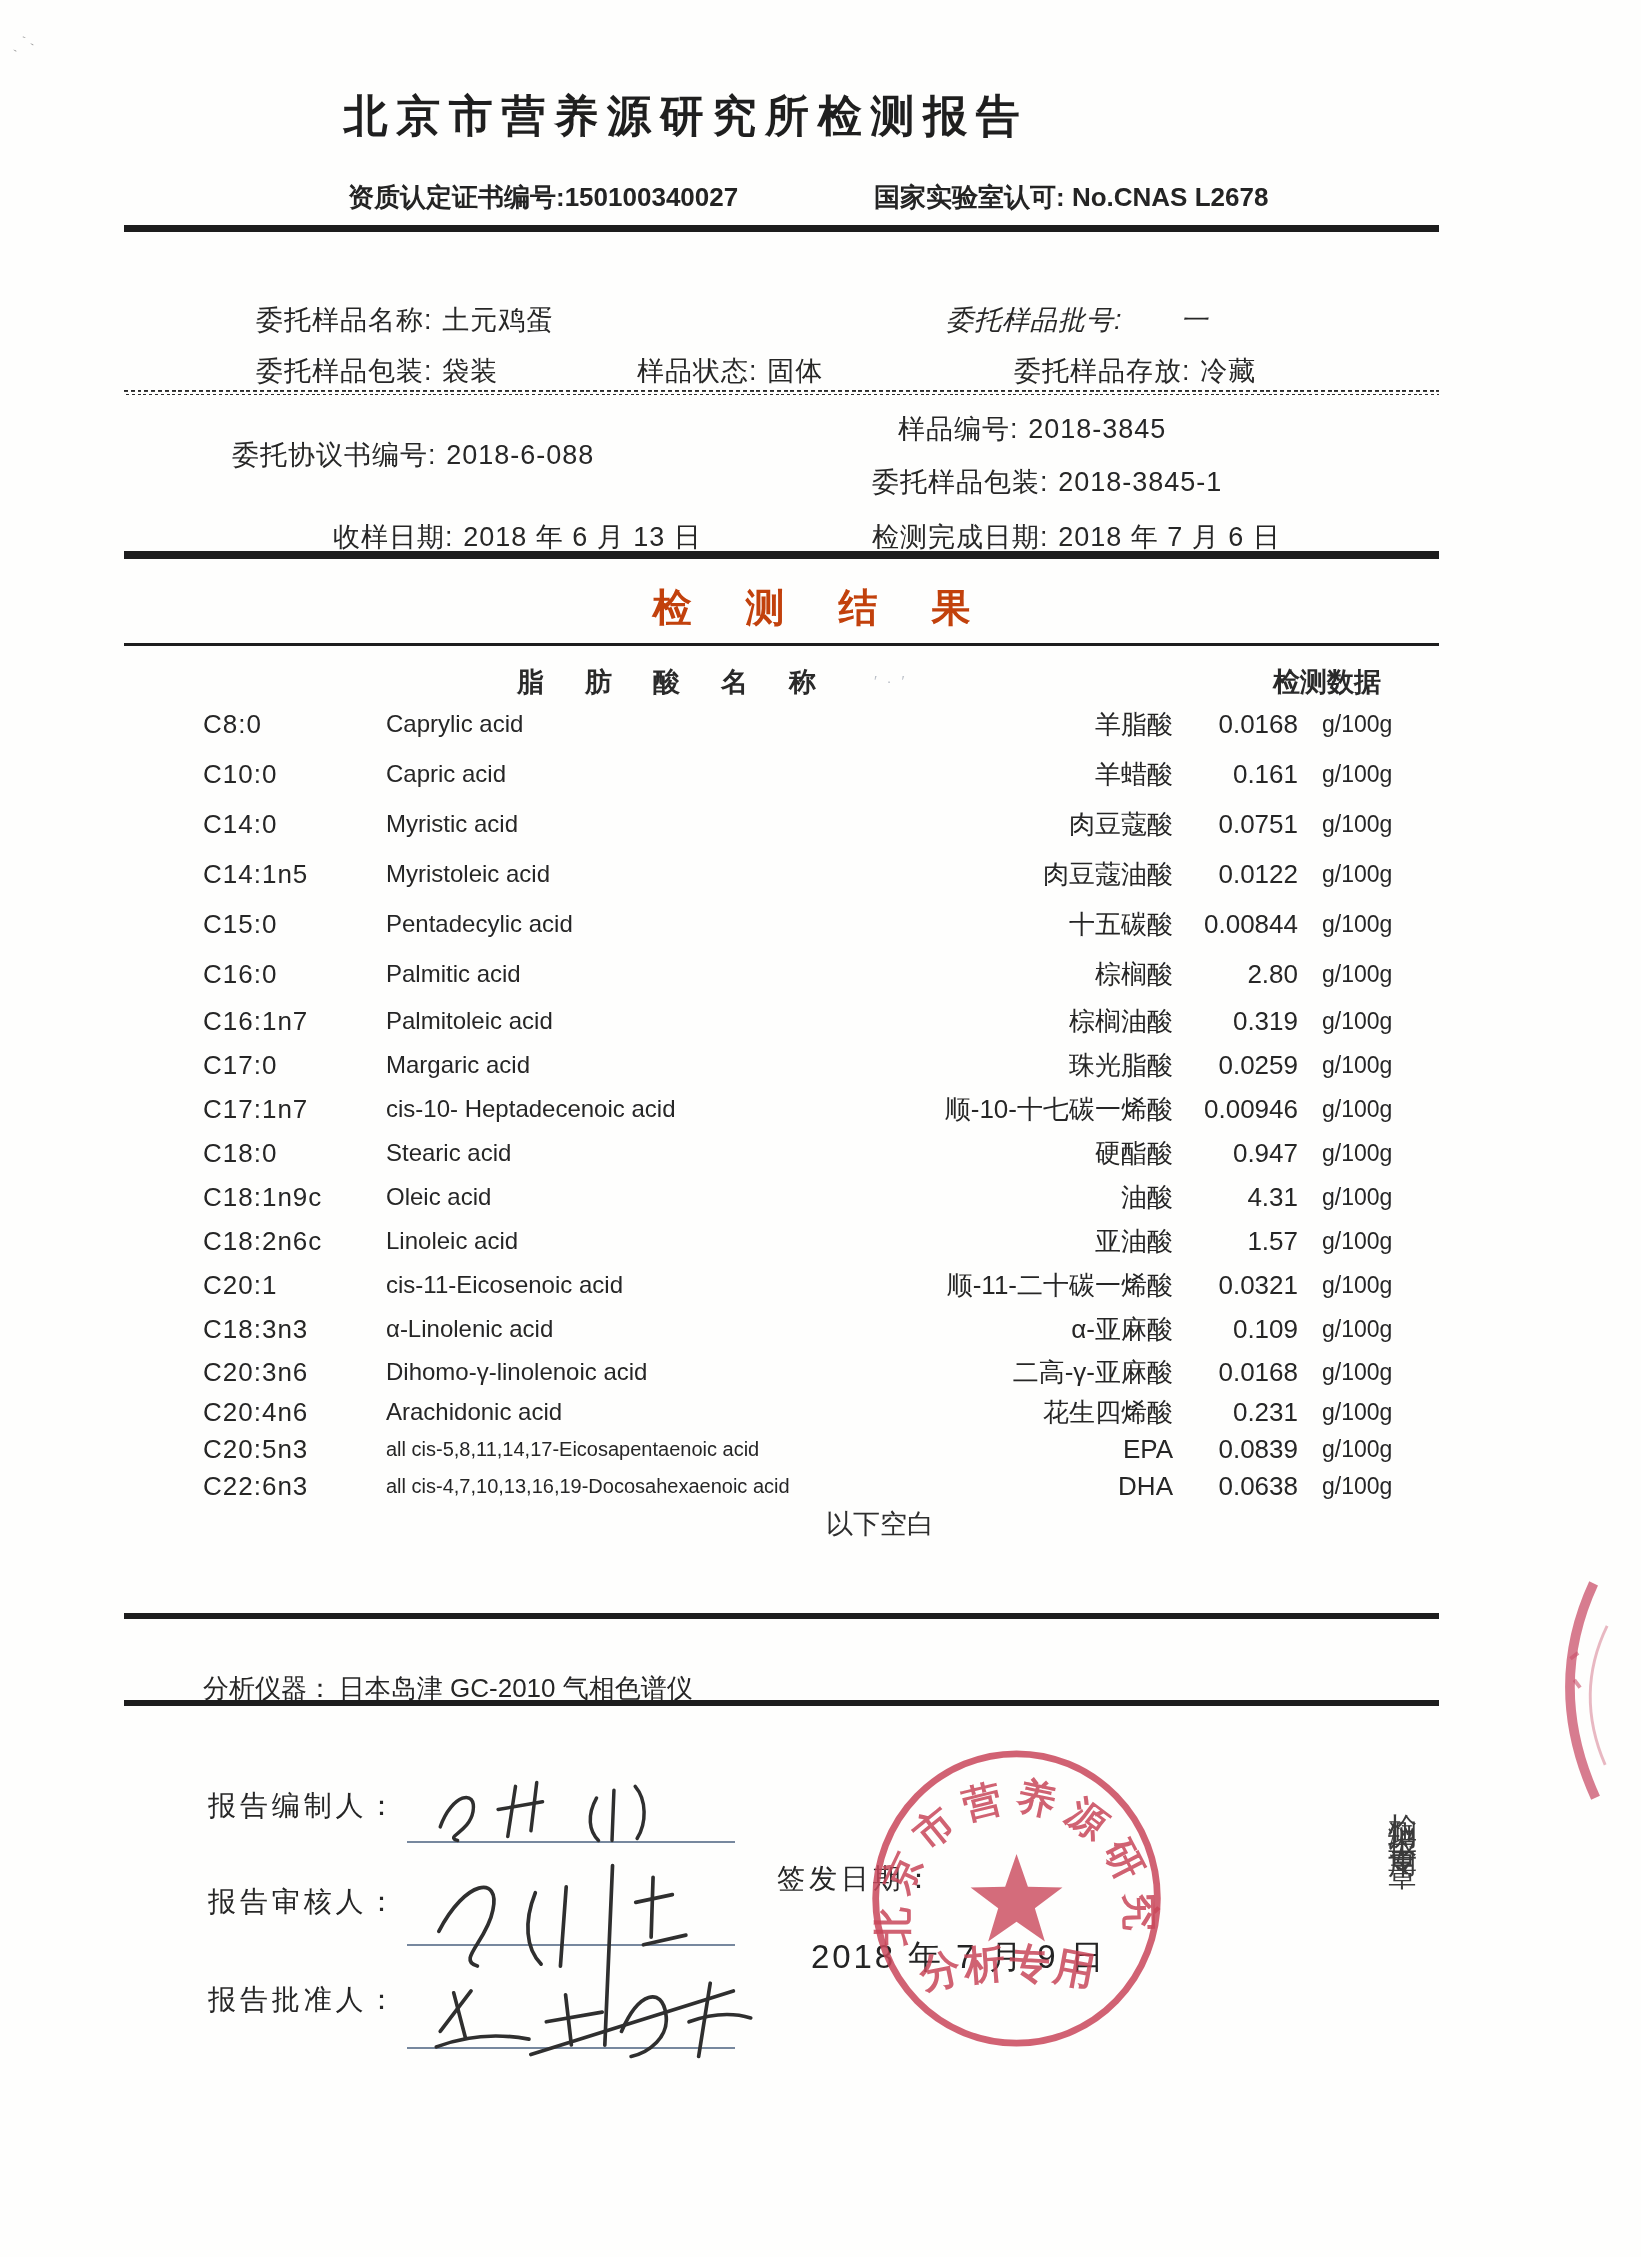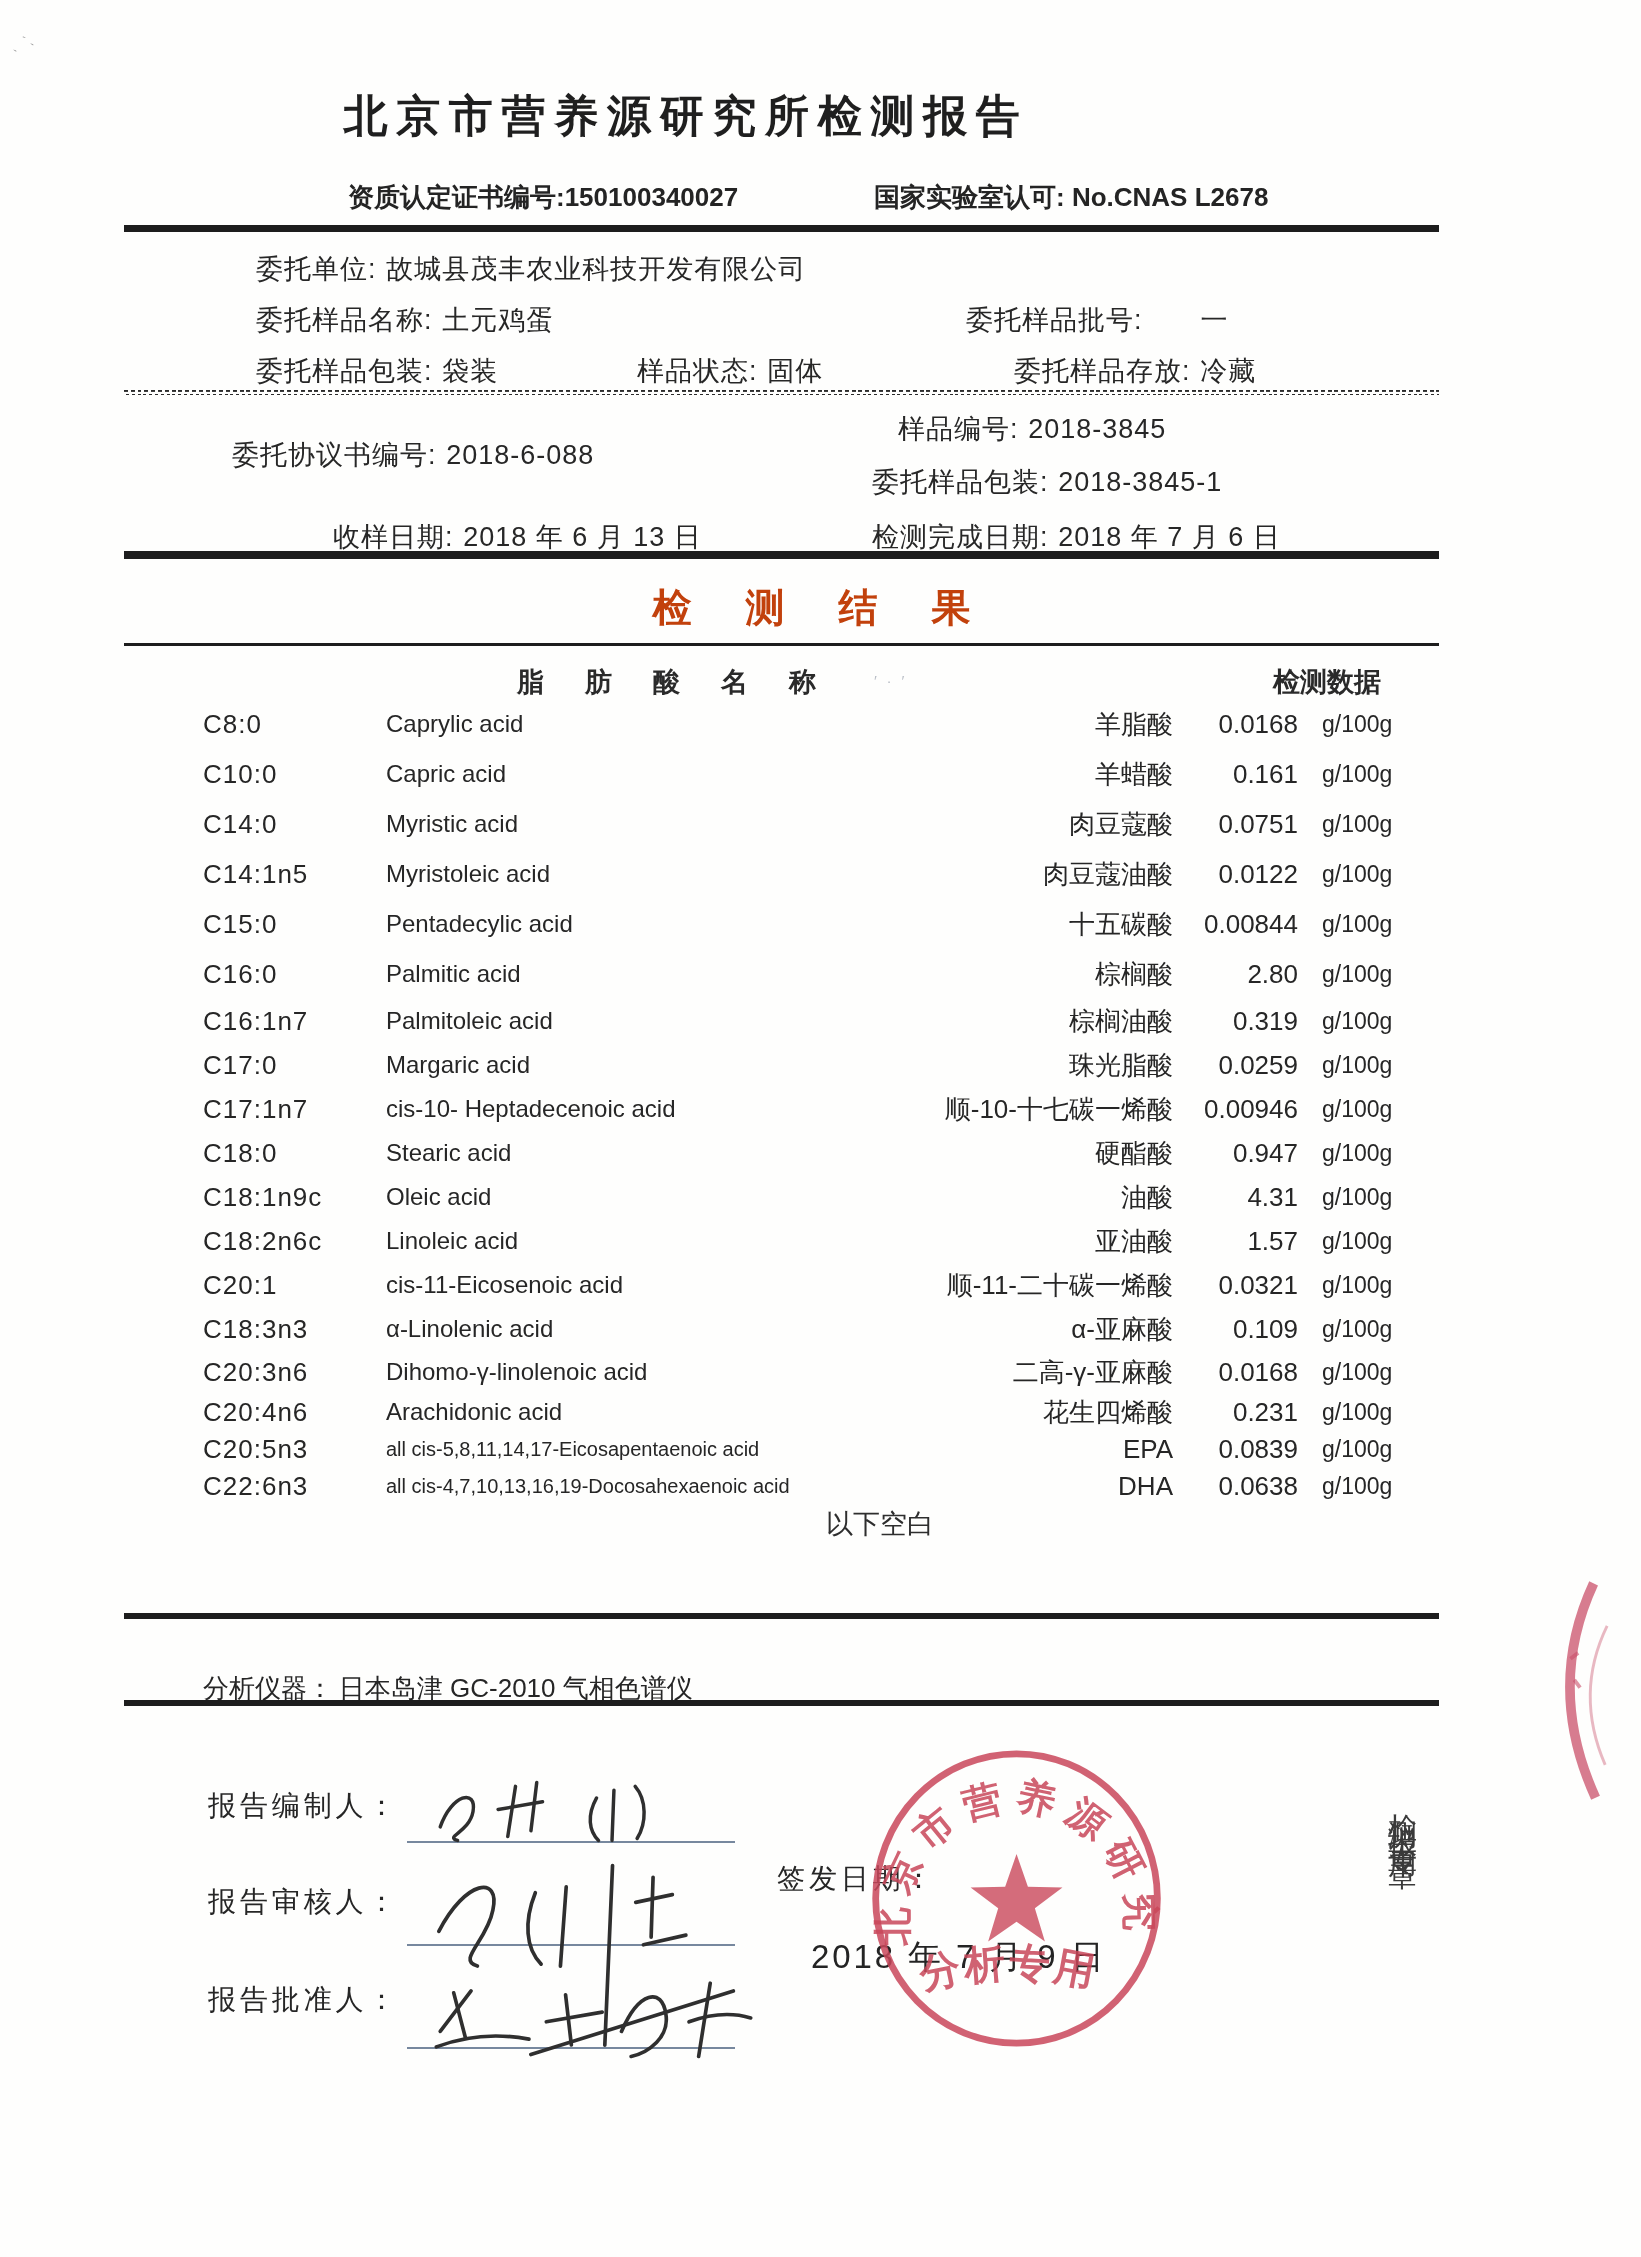--- a/index.html
+++ b/index.html
@@ -61,27 +61,24 @@
 
 <div class="page">
 
   <div class="abs corner">、`、</div>
 
   <div class="abs report-title">北京市营养源研究所检测报告</div>
   <div class="abs cert-line" style="left:348px; top:180px;">资质认定证书编号:150100340027</div>
   <div class="abs cert-line" style="left:874px; top:180px;">国家实验室认可: No.CNAS L2678</div>
   <div class="hr-thick" style="top:225px; height:6.8px;"></div>
 
-  <div class="abs row-line" style="left:256px; top:251px;">
-    <span class="lab">委托单位:</span><span>故城县茂丰农业科技开发有限公司</span>
-  </div>
   <div class="abs row-line" style="left:256px; top:302px;">
     <span class="lab">委托样品名称:</span><span>土元鸡蛋</span>
   </div>
-  <div class="abs row-line" style="left:966px; top:302px;">
+  <div class="abs row-line" style="left:946px; top:302px;font-style:italic;">
     <span class="lab" style="margin-right:58px;">委托样品批号:</span><span>一</span>
   </div>
   <div class="abs row-line" style="left:256px; top:353px;">
     <span class="lab">委托样品包装:</span><span>袋装</span>
   </div>
   <div class="abs row-line" style="left:637px; top:353px;">
     <span class="lab">样品状态:</span><span>固体</span>
   </div>
   <div class="abs row-line" style="left:1014px; top:353px;">
     <span class="lab">委托样品存放:</span><span>冷藏</span>

